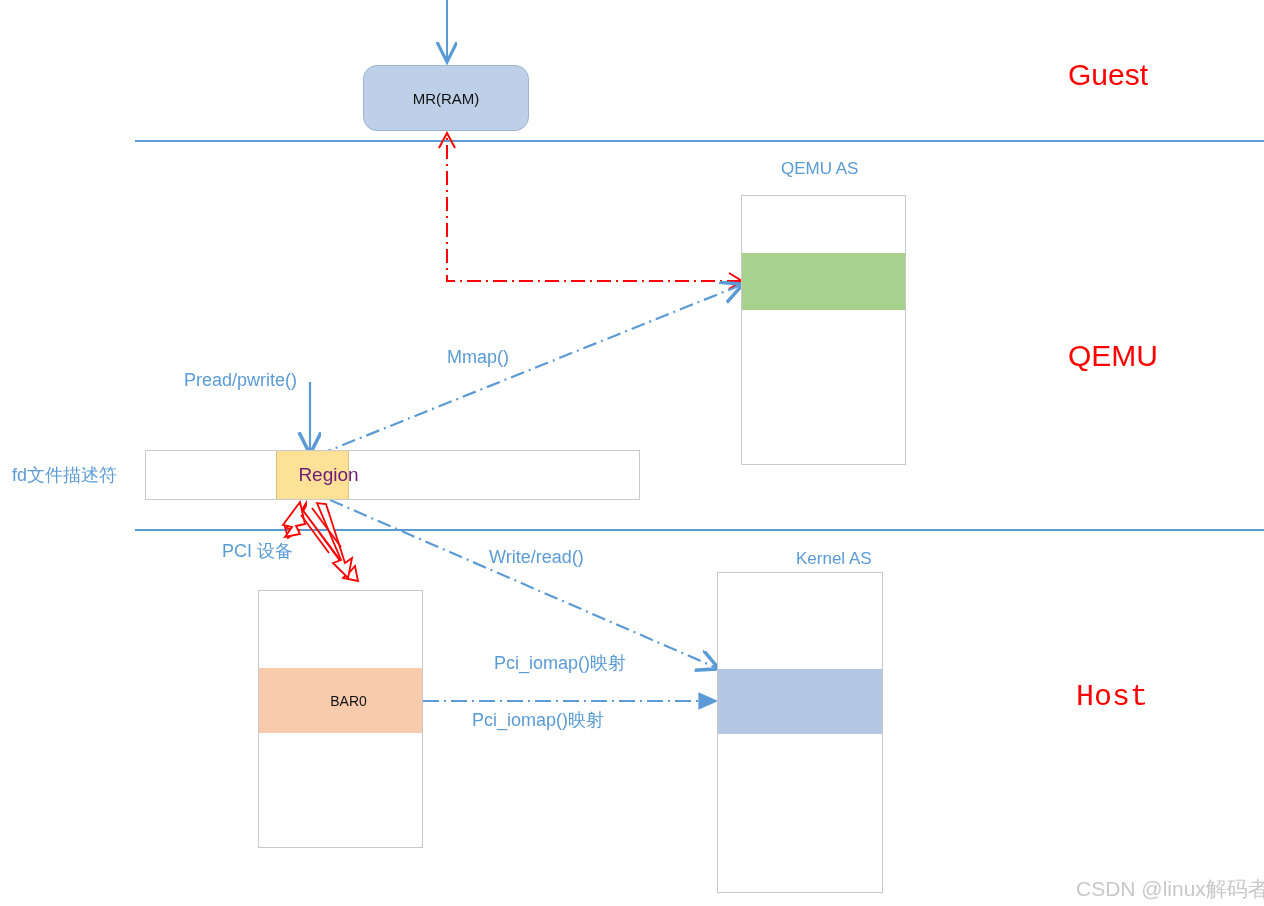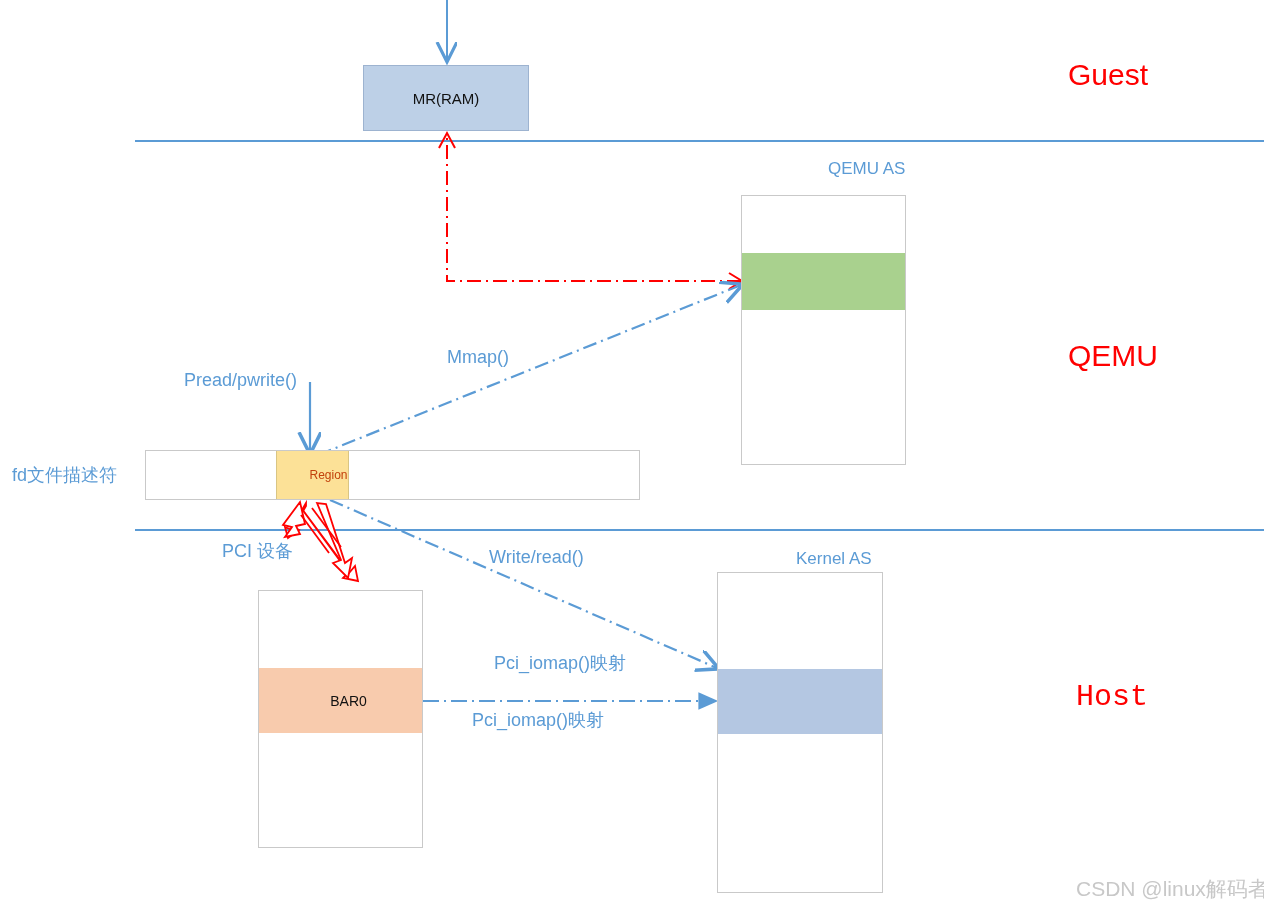--- a/index.html
+++ b/index.html
@@ -59,22 +59,22 @@
   }
   .region-cell {
     position: absolute;
     box-sizing: border-box;
     background: #FCE197;
     border-left: 1px solid #d9c583;
     border-right: 1px solid #d9c583;
     display: flex;
     align-items: center;
     justify-content: center;
-    font-size: 12px;
-    color: #c2410c;
+    font-size: 19px;
+    color: #701a75;
     padding-left: 32px;
   }
 
   
   .lbl {
     position: absolute;
     white-space: nowrap;
     line-height: 1;
   }
   .lbl-blue {
@@ -149,25 +149,25 @@
                L299,505 Z" fill="none" stroke="#FF0000" stroke-width="1.8"></path>
       <path d="M282,528 L303,500 L325,503 L358,581 L333,578 L293,540 Z" fill="none" stroke="#FF0000" stroke-width="1.8" style="display:none"></path>
 
       <path d="M300,502 L283,525 L292,527 L285,537 L300,534 L296,526 L305,524 Z" fill="#ffffff" stroke="#FF0000" stroke-width="1.8"></path>
       <path d="M317,503 L341,560 L333,563 L348,578 L352,558 L345,563 L326,504 Z" fill="#ffffff" stroke="#FF0000" stroke-width="1.8"></path>
       <line x1="301" y1="515" x2="329" y2="553" stroke="#FF0000" stroke-width="1.8"></line>
       <line x1="312" y1="508" x2="341" y2="547" stroke="#FF0000" stroke-width="1.8"></line>
     </g>
   </svg>
 
-  <div class="box box-mr" style="left:363px; top:65px; width:166px; height:66px;">
+  <div class="box box-mr" style="left:363px; top:65px; width:166px; height:66px;border-radius:14px;">
     <span>MR(RAM)</span>
   </div>
 
-  <div class="lbl lbl-blue-sm" style="left:828px; top:160px;">QEMU AS</div>
+  <div class="lbl lbl-blue-sm" style="left:781px; top:160px;">QEMU AS</div>
   <div class="box" style="left:741px; top:195px; width:165px; height:270px;">
     <div class="band band-green" style="left:0; top:57px; width:100%; height:57px;"></div>
   </div>
 
   <div class="lbl lbl-blue" style="left:12px; top:466px;">fd文件描述符</div>
   <div class="box" style="left:145px; top:450px; width:495px; height:50px;">
     <div class="region-cell" style="left:130px; top:0; width:73px; height:48px;">
       <span>Region</span>
     </div>
   </div>

